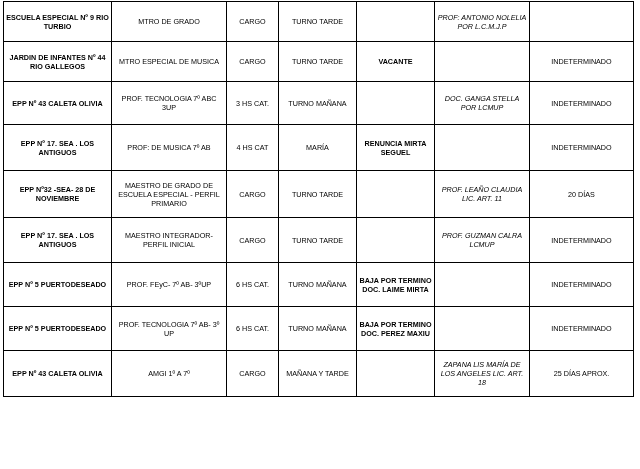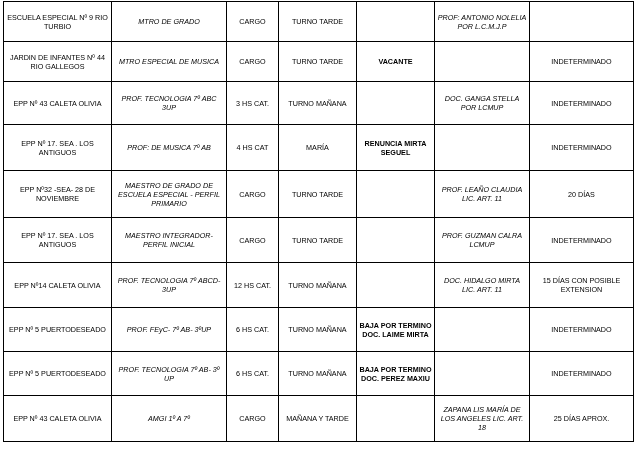--- a/index.html
+++ b/index.html
@@ -30,24 +30,24 @@
     vertical-align: middle;
     text-align: center;
     padding: 2px 2px;
     font-size: 7.2px;
     line-height: 1.25;
     color: #000000;
     word-wrap: break-word;
     overflow: hidden;
   }
   td.c0 {
-    font-weight: normal;
+    font-weight: bold;
     font-size: 7.2px;
   }
-  td.c1 { font-size: 7px; font-style: italic; }
+  td.c1 { font-size: 7px; }
   td.c2 { font-size: 7px; margin-left: 8px; }
   td.c3 { font-size: 7px; }
   td.c4 { font-size: 7px; font-weight: bold; }
   td.c5 { font-size: 7px; font-style: italic; }
   td.c6 { font-size: 7px; }
   .col0 { width: 108px; }
   .col1 { width: 115px; }
   .col2 { width: 52px; }
   .col3 { width: 78px; }
   .col4 { width: 78px; }
@@ -116,29 +116,20 @@
       </tr>
       <tr style="height:45px">
         <td class="c0">EPP Nº 17. SEA . LOS ANTIGUOS</td>
         <td class="c1">MAESTRO INTEGRADOR- PERFIL INICIAL</td>
         <td class="c2">CARGO</td>
         <td class="c3">TURNO TARDE</td>
         <td class="c4"></td>
         <td class="c5">PROF. GUZMAN CALRA  LCMUP</td>
         <td class="c6">INDETERMINADO</td>
       </tr>
-      <tr style="height:45px">
-        <td class="c0">EPP Nº14 CALETA OLIVIA</td>
-        <td class="c1">PROF. TECNOLOGIA 7º ABCD- 3UP</td>
-        <td class="c2">12 HS CAT.</td>
-        <td class="c3">TURNO MAÑANA</td>
-        <td class="c4"></td>
-        <td class="c5">DOC. HIDALGO MIRTA LIC. ART. 11</td>
-        <td class="c6">15 DÍAS CON POSIBLE EXTENSION</td>
-      </tr>
       <tr style="height:44px">
         <td class="c0">EPP Nº 5 PUERTODESEADO</td>
         <td class="c1">PROF. FEyC- 7º AB- 3ºUP</td>
         <td class="c2">6 HS CAT.</td>
         <td class="c3">TURNO MAÑANA</td>
         <td class="c4">BAJA POR TERMINO DOC. LAIME MIRTA</td>
         <td class="c5"></td>
         <td class="c6">INDETERMINADO</td>
       </tr>
       <tr style="height:44px">

